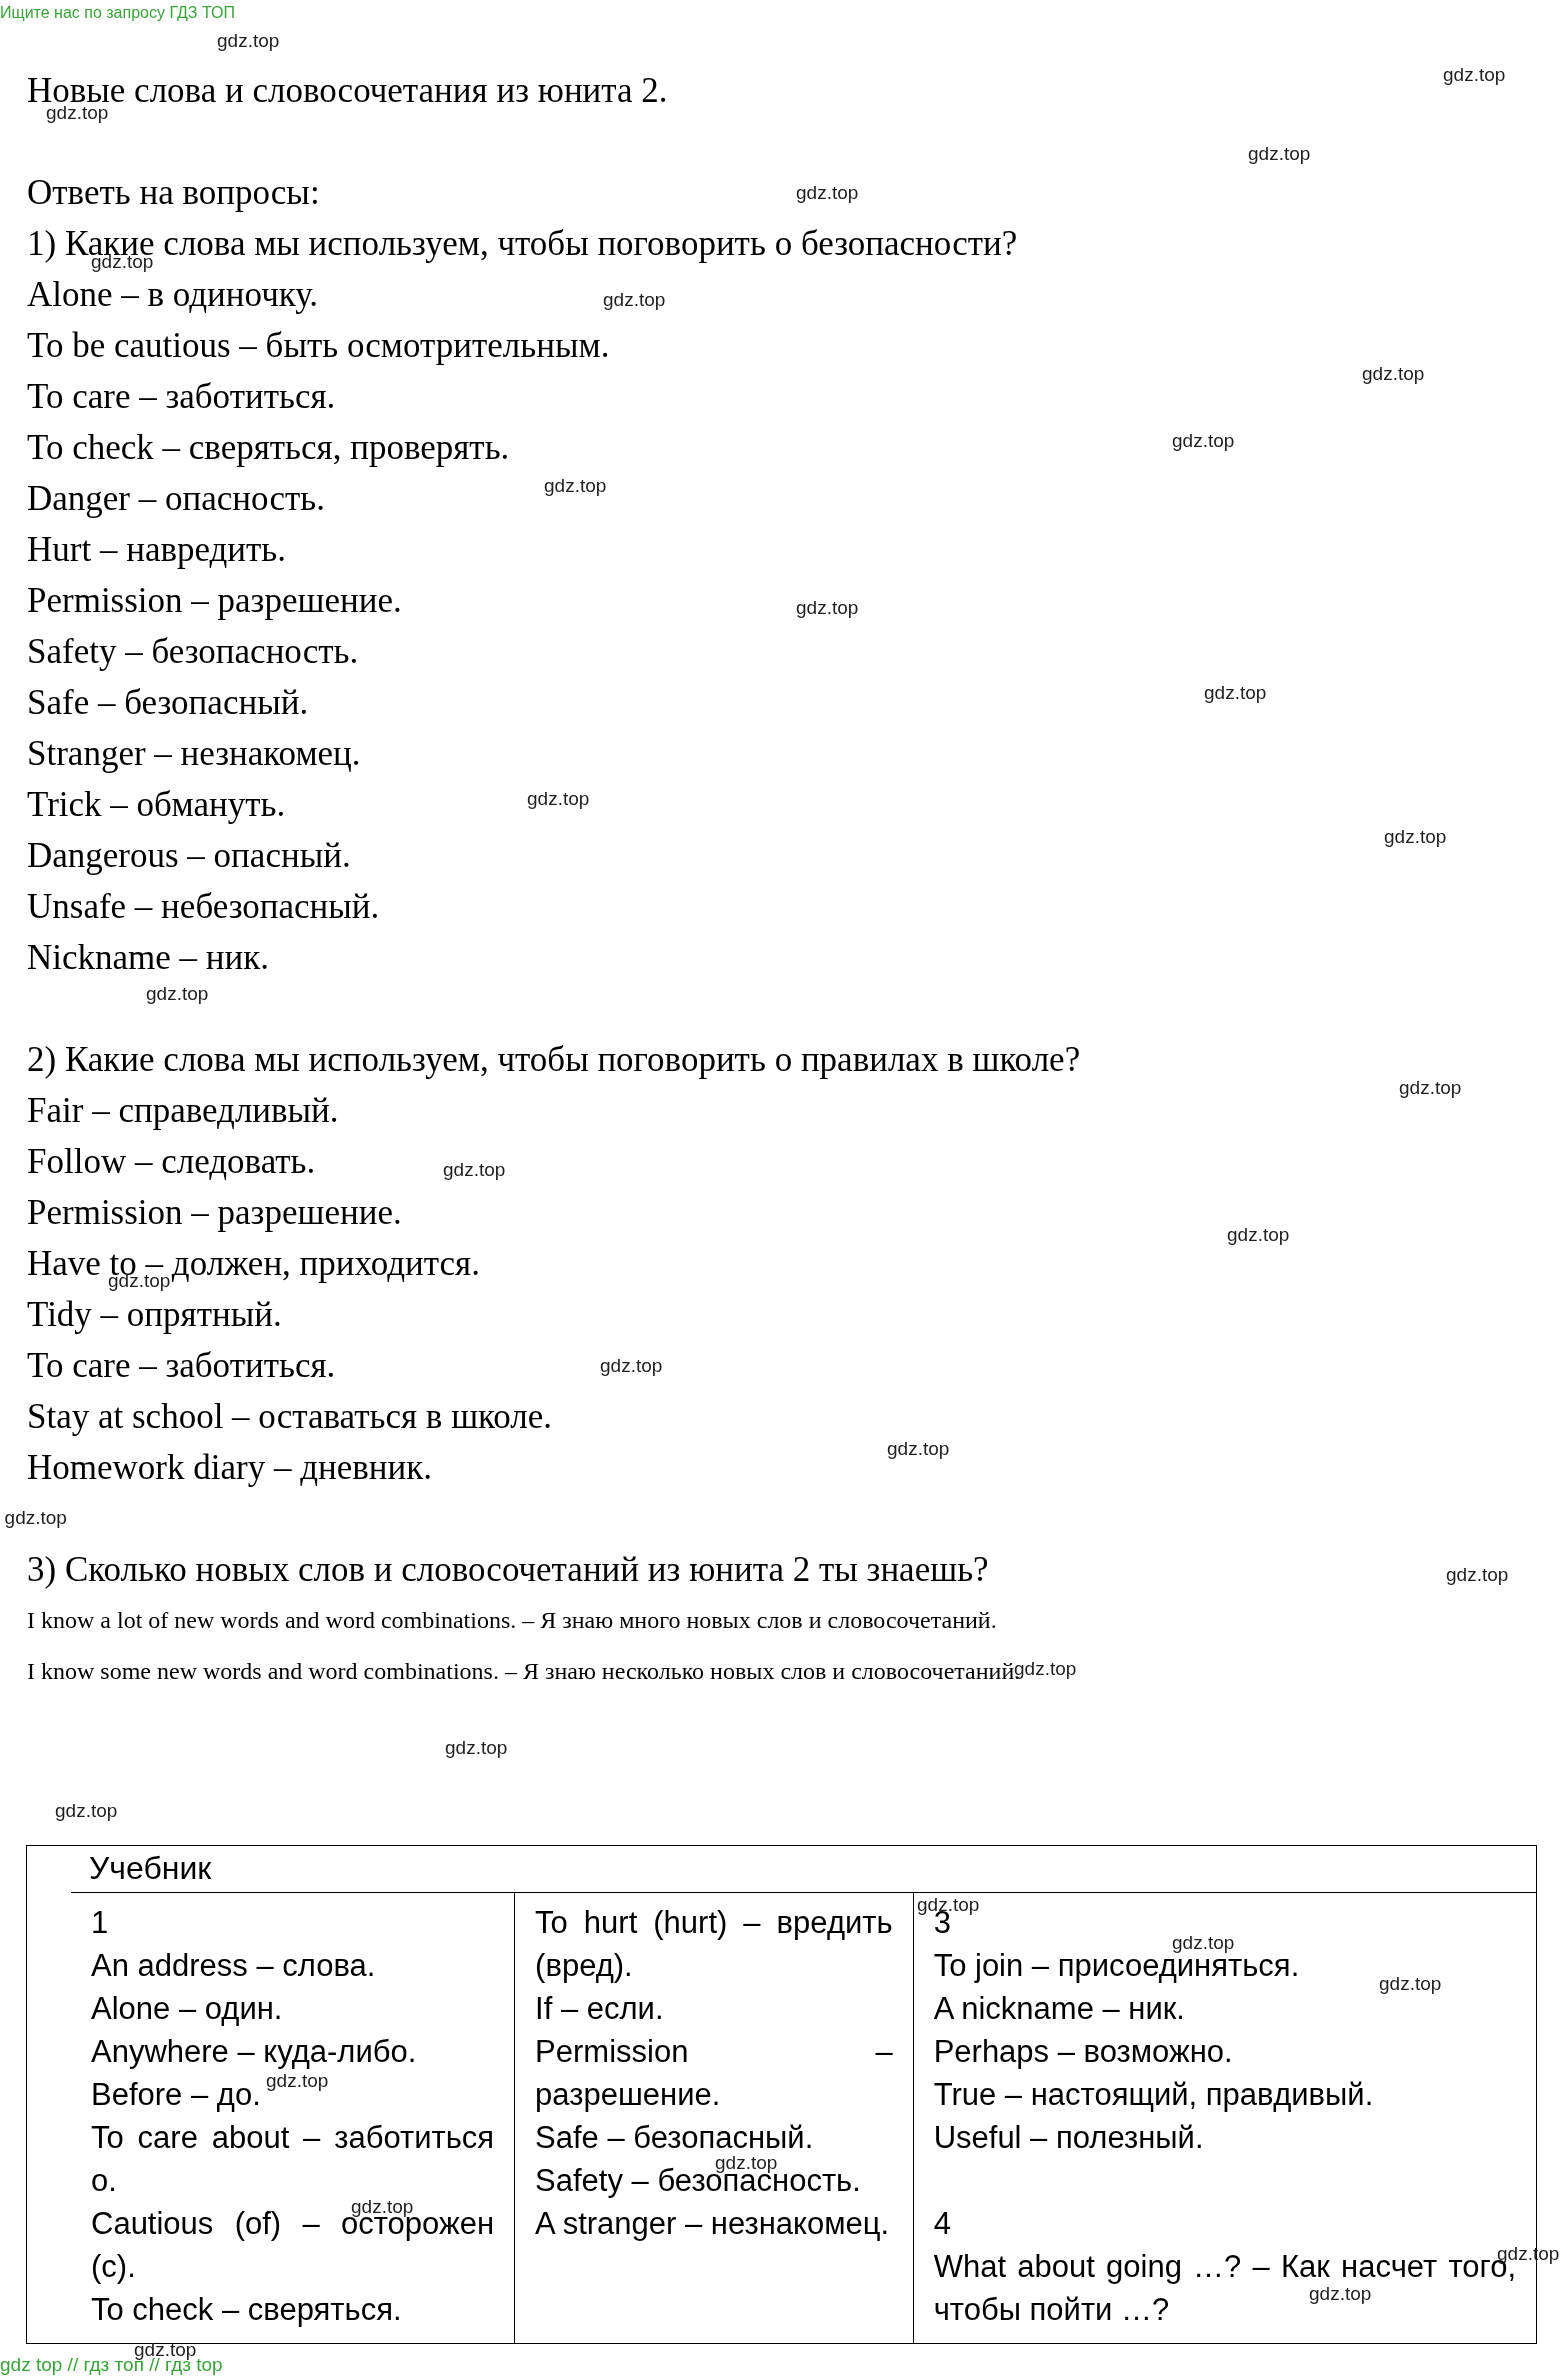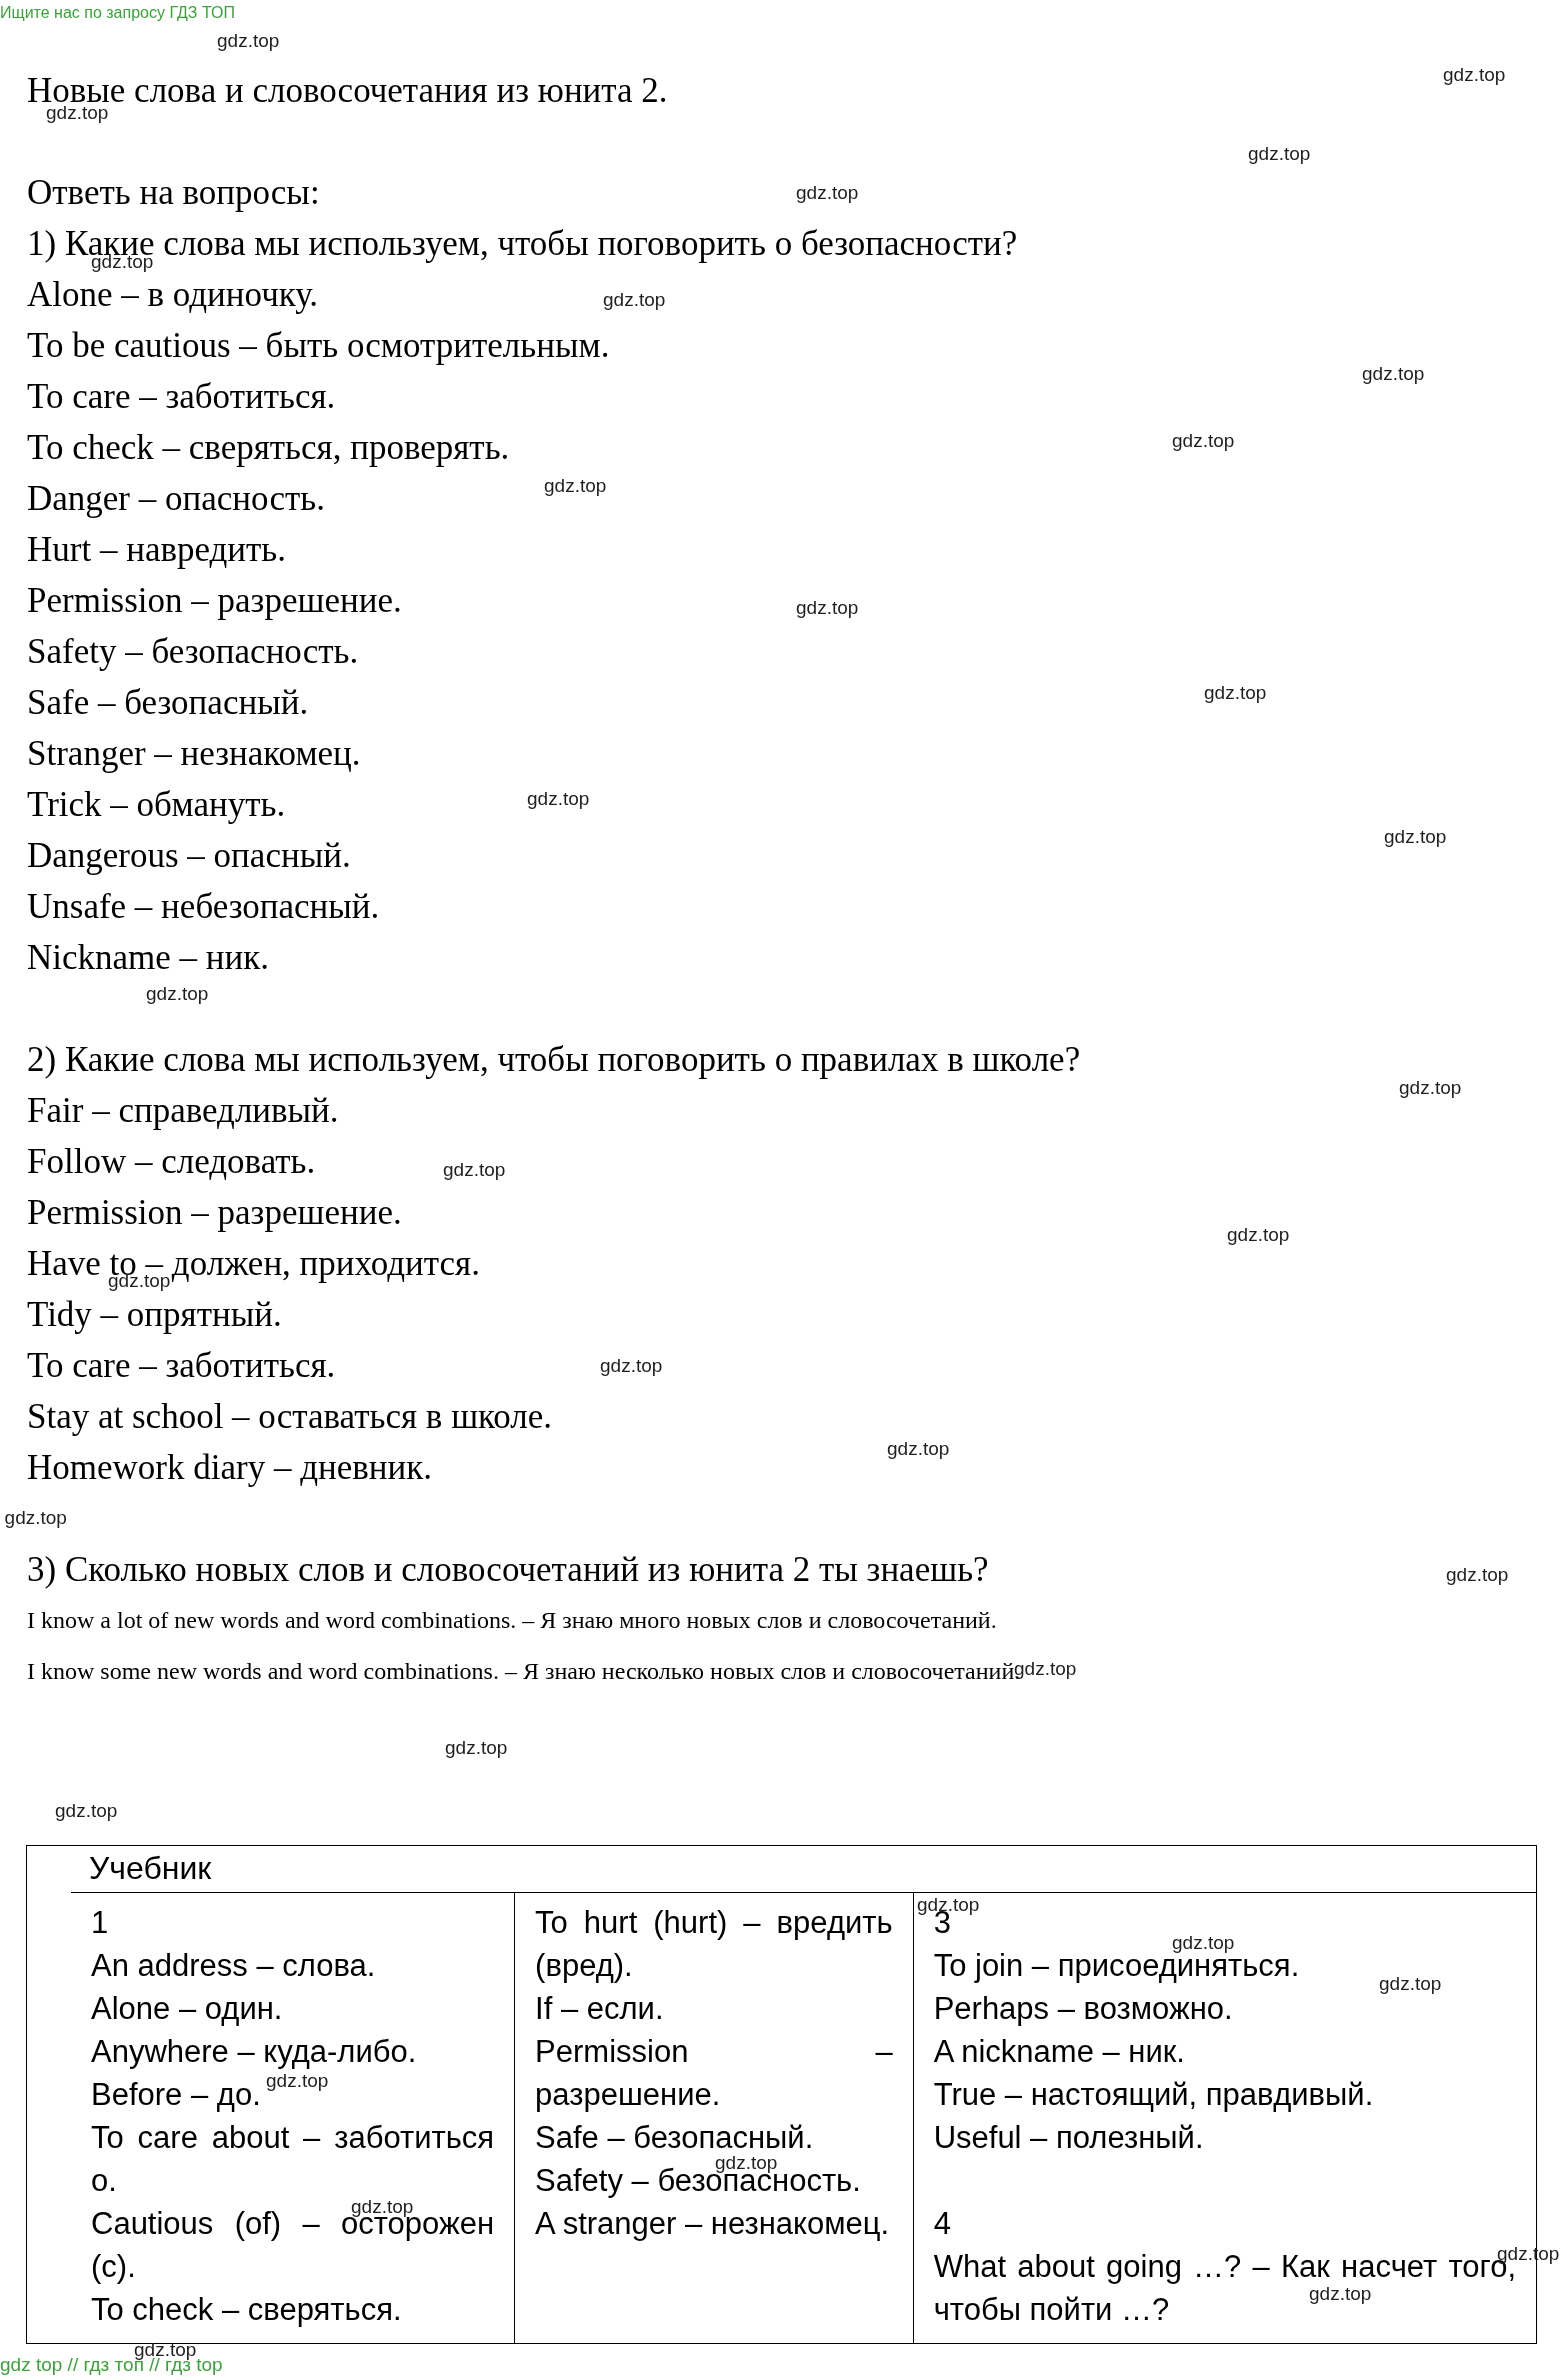--- a/index.html
+++ b/index.html
@@ -150,22 +150,22 @@
         <p class="cell-line">To hurt (hurt) – вредить (вред).</p>
         <p class="cell-line">If – если.</p>
         <p class="cell-line">Permission – разрешение.</p>
         <p class="cell-line">Safe – безопасный.</p>
         <p class="cell-line">Safety – безопасность.</p>
         <p class="cell-line">A stranger – незнакомец.</p>
       </div>
       <div class="vcol vcol3">
         <p class="cell-line">3</p>
         <p class="cell-line">To join – присоединяться.</p>
+        <p class="cell-line">A nickname – ник.</p>
         <p class="cell-line">Perhaps – возможно.</p>
-        <p class="cell-line">A nickname – ник.</p>
         <p class="cell-line">True – настоящий, правдивый.</p>
         <p class="cell-line">Useful – полезный.</p>
         <div class="col3-block2">
           <p class="cell-line">4</p>
           <p class="cell-line">What about going …? – Как насчет того, чтобы пойти …?</p>
         </div>
       </div>
     </div>
   </div>
 

